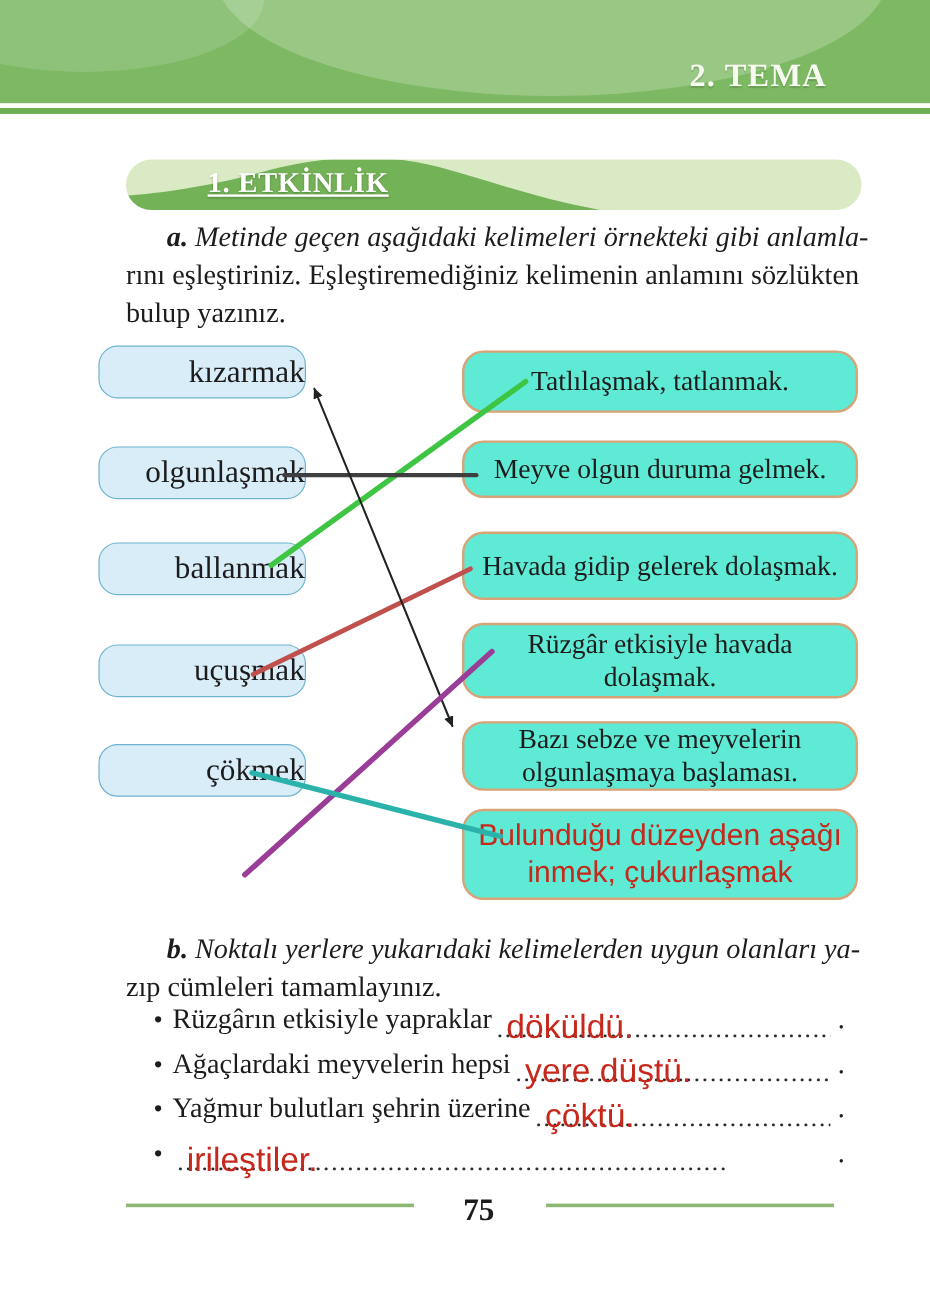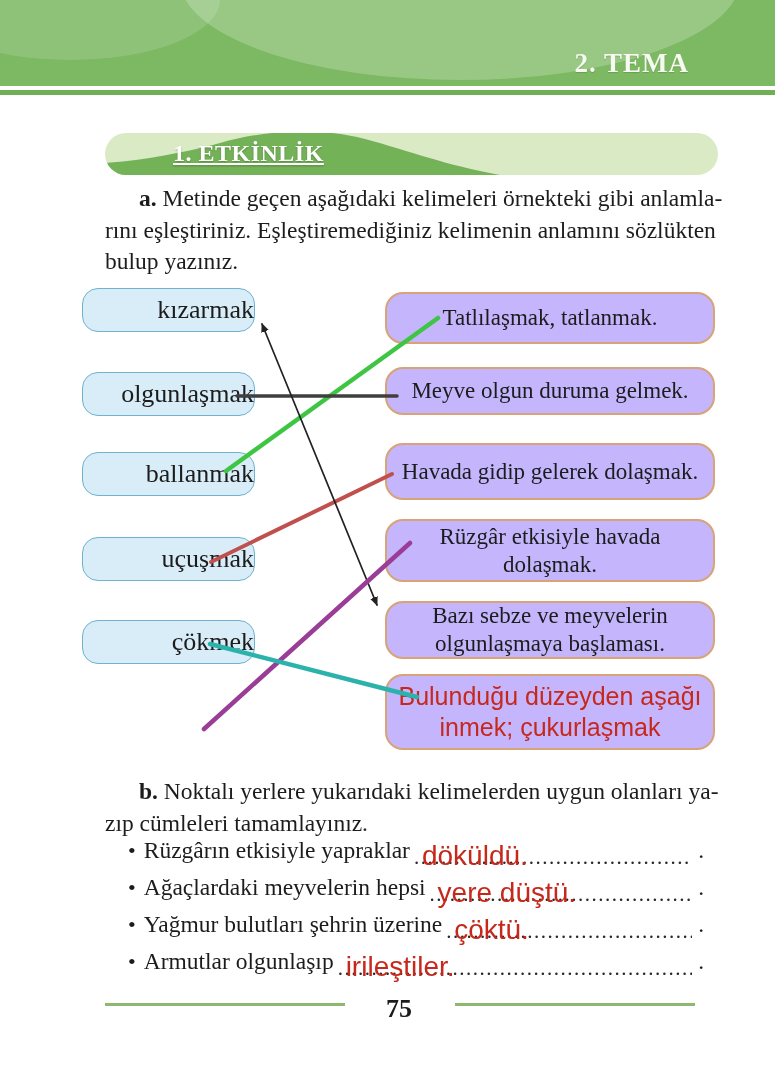--- a/index.html
+++ b/index.html
@@ -36,34 +36,34 @@
     background:#d9eac5; border-radius:22px; overflow:hidden;
   }
   .pill svg { position:absolute; left:0; top:0; }
   .pill .label {
     position:absolute; left:68px; top:7px; font-size:24px; font-weight:bold;
     color:#ffffff; letter-spacing:0.5px; text-shadow:0 1px 2px rgba(0,0,0,0.25);text-decoration:underline;
   }
   
   .para { position:absolute; left:105px; width:616px; font-size:23.5px; line-height:31.5px; }
   .para .line { display:block; white-space:nowrap; }
-  .para .indent { padding-left:34px; }
+  .para .indent { padding-left:34px;font-style:italic; }
   .para-a { top:183px; }
   .para-b { top:776px; }
   b.lead { font-weight:bold; }
   
   .wbox {
     position:absolute; left:82px; width:173px; height:44px;
     background:#d8edf8; border:1.6px solid #6fb3cf; border-radius:16px;
     display:flex; align-items:center; justify-content:flex-end;
     font-size:26px;
   }
   .dbox {
     position:absolute; left:385px; width:330px;
-    background:#c4b5fd; border:2px solid #d7a377; border-radius:18px;
+    background:#5eead4; border:2px solid #d7a377; border-radius:18px;
     display:flex; align-items:center; justify-content:center; text-align:center;
     font-size:23px; line-height:28px; padding:4px 10px;
   }
   .dbox.answer-box {
     font-family:"Liberation Sans", sans-serif; font-size:25px; line-height:31px;
     color:#c6281c;
   }
   
   .connectors { position:absolute; left:0; top:0; z-index:6; pointer-events:none; }
   
@@ -197,21 +197,20 @@
     <span class="dot">•</span>
     <span class="prefix">Yağmur bulutları şehrin üzerine</span>
     <span class="leader">
       <span class="dots">....................................................................</span>
       <span class="answer">çöktü.</span>
     </span>
     <span class="endp">.</span>
   </div>
   <div class="bullet-row" style="top:948px">
     <span class="dot">•</span>
-    <span class="prefix">Armutlar olgunlaşıp</span>
     <span class="leader">
       <span class="dots">....................................................................</span>
       <span class="answer">irileştiler.</span>
     </span>
     <span class="endp">.</span>
   </div>
 
   <div class="foot-line left"></div>
   <div class="foot-line right"></div>
   <div class="page-number">75</div>

